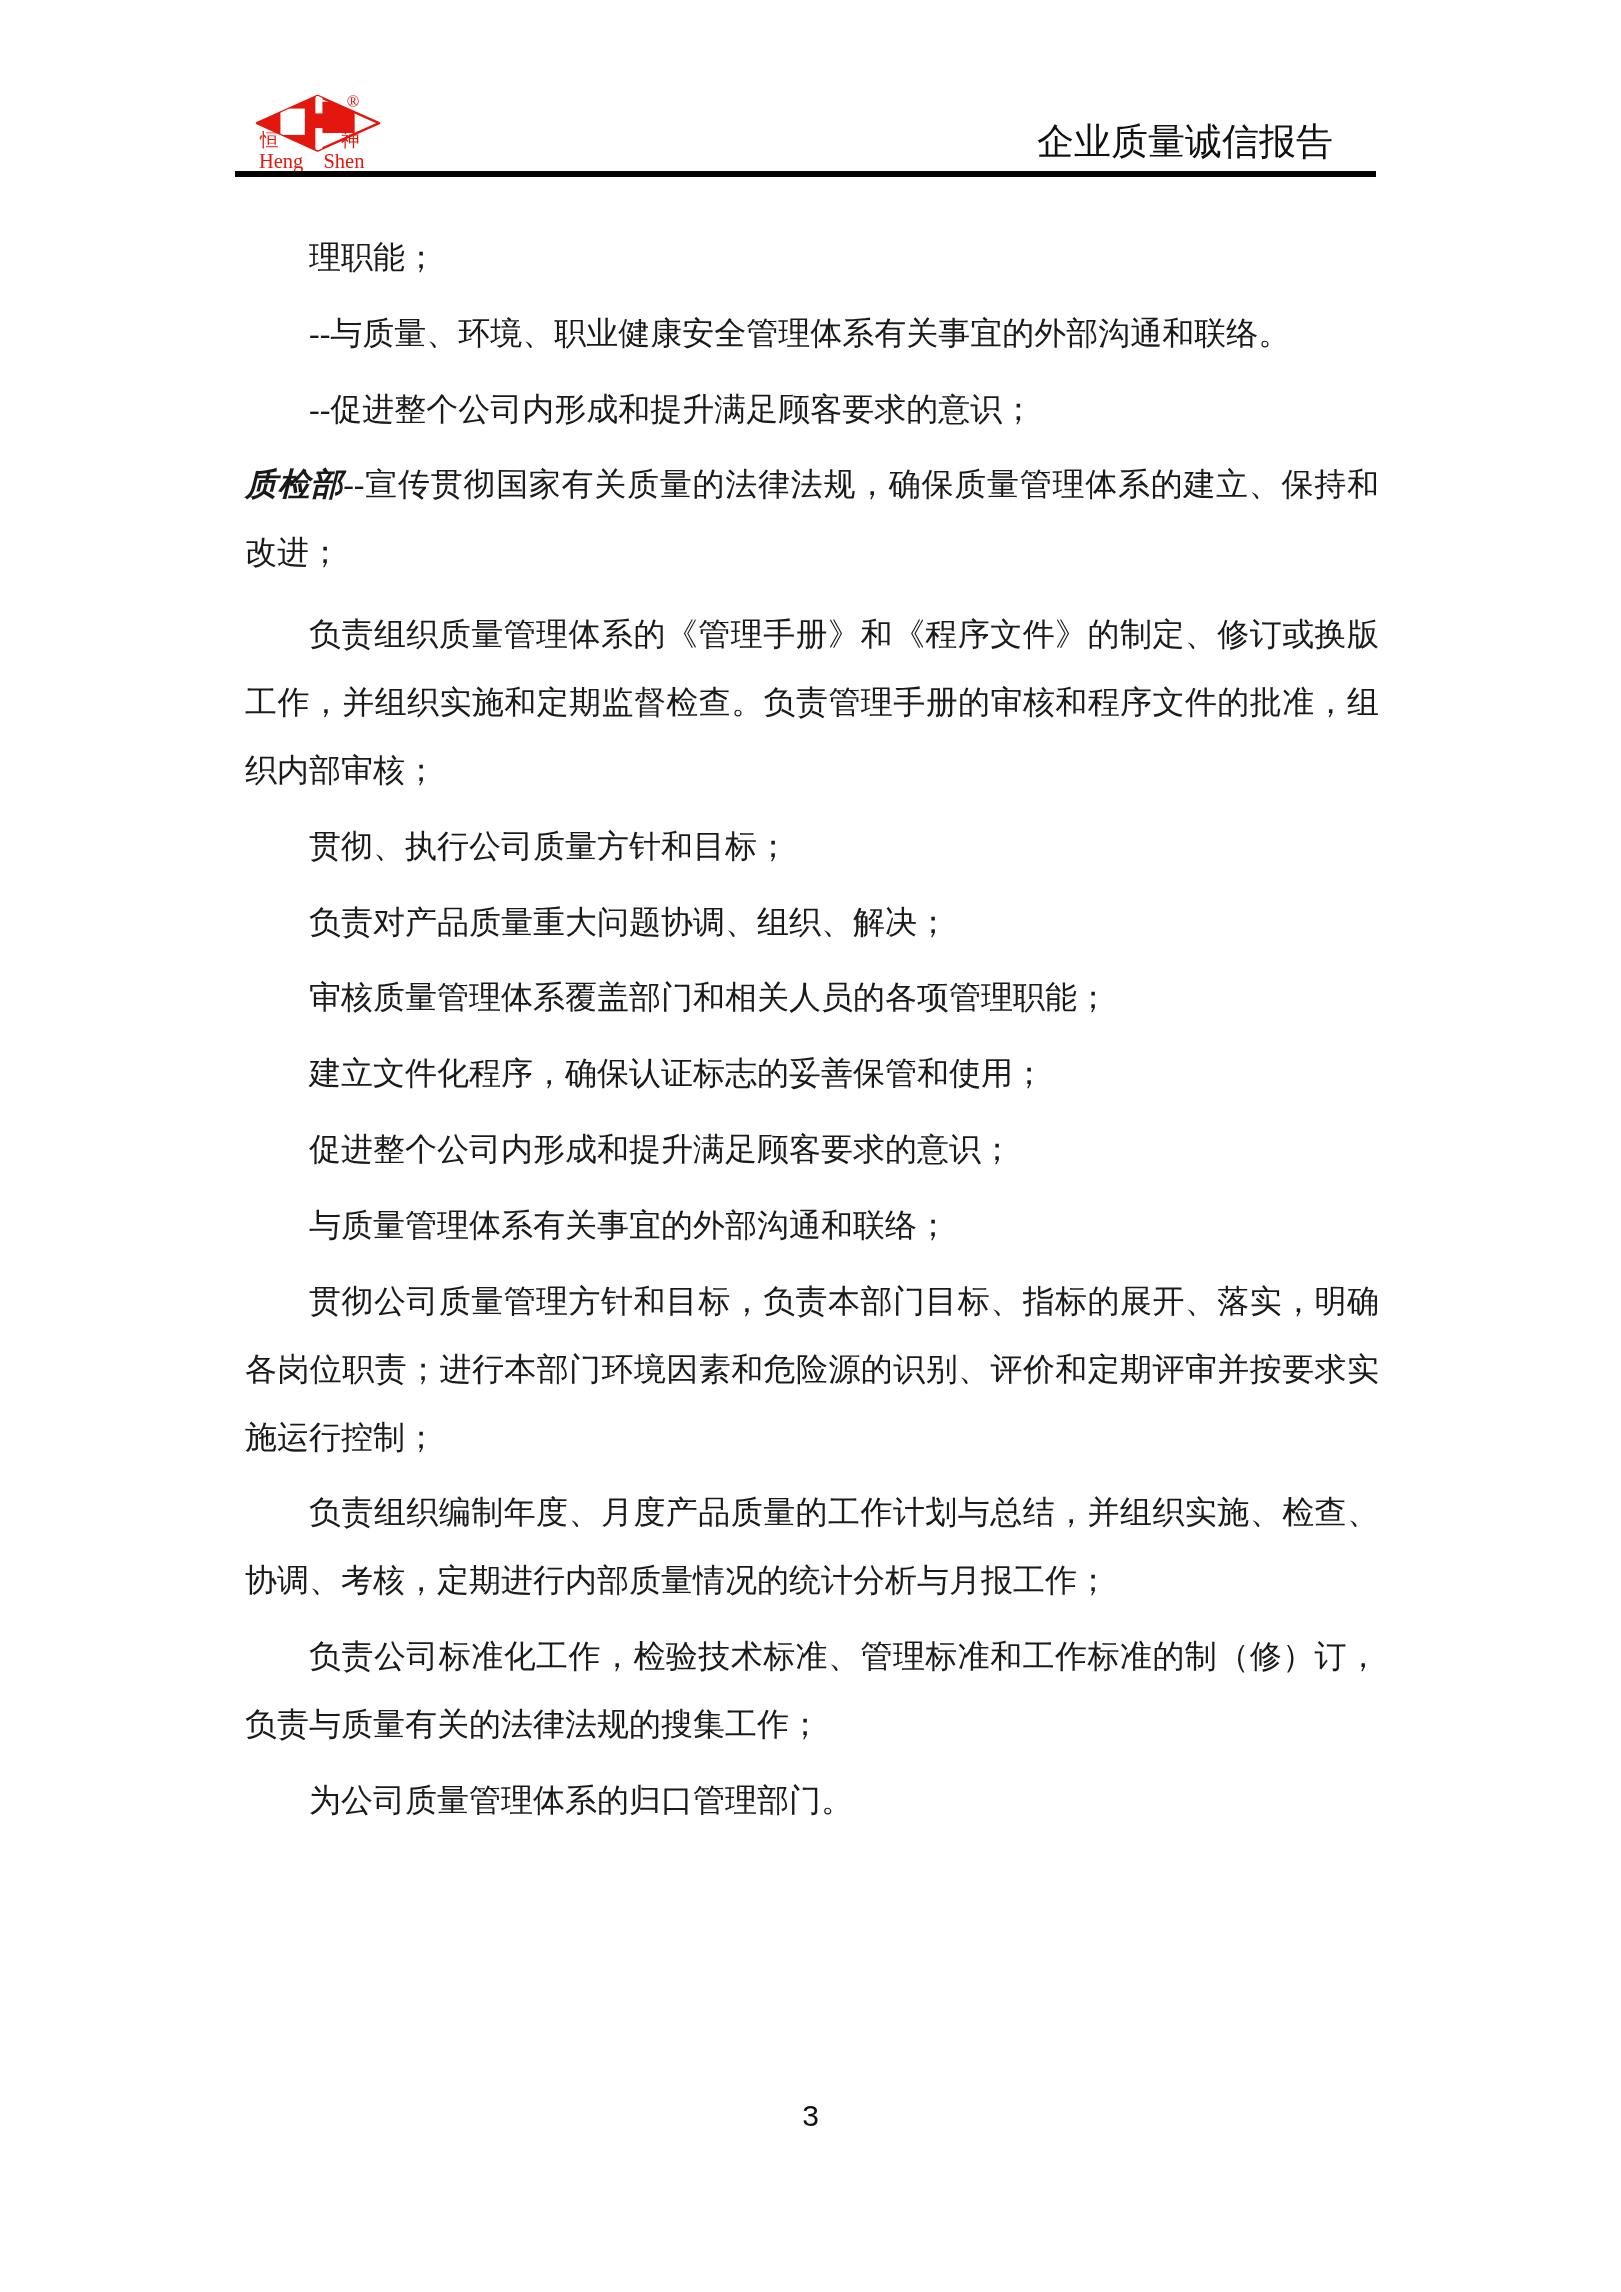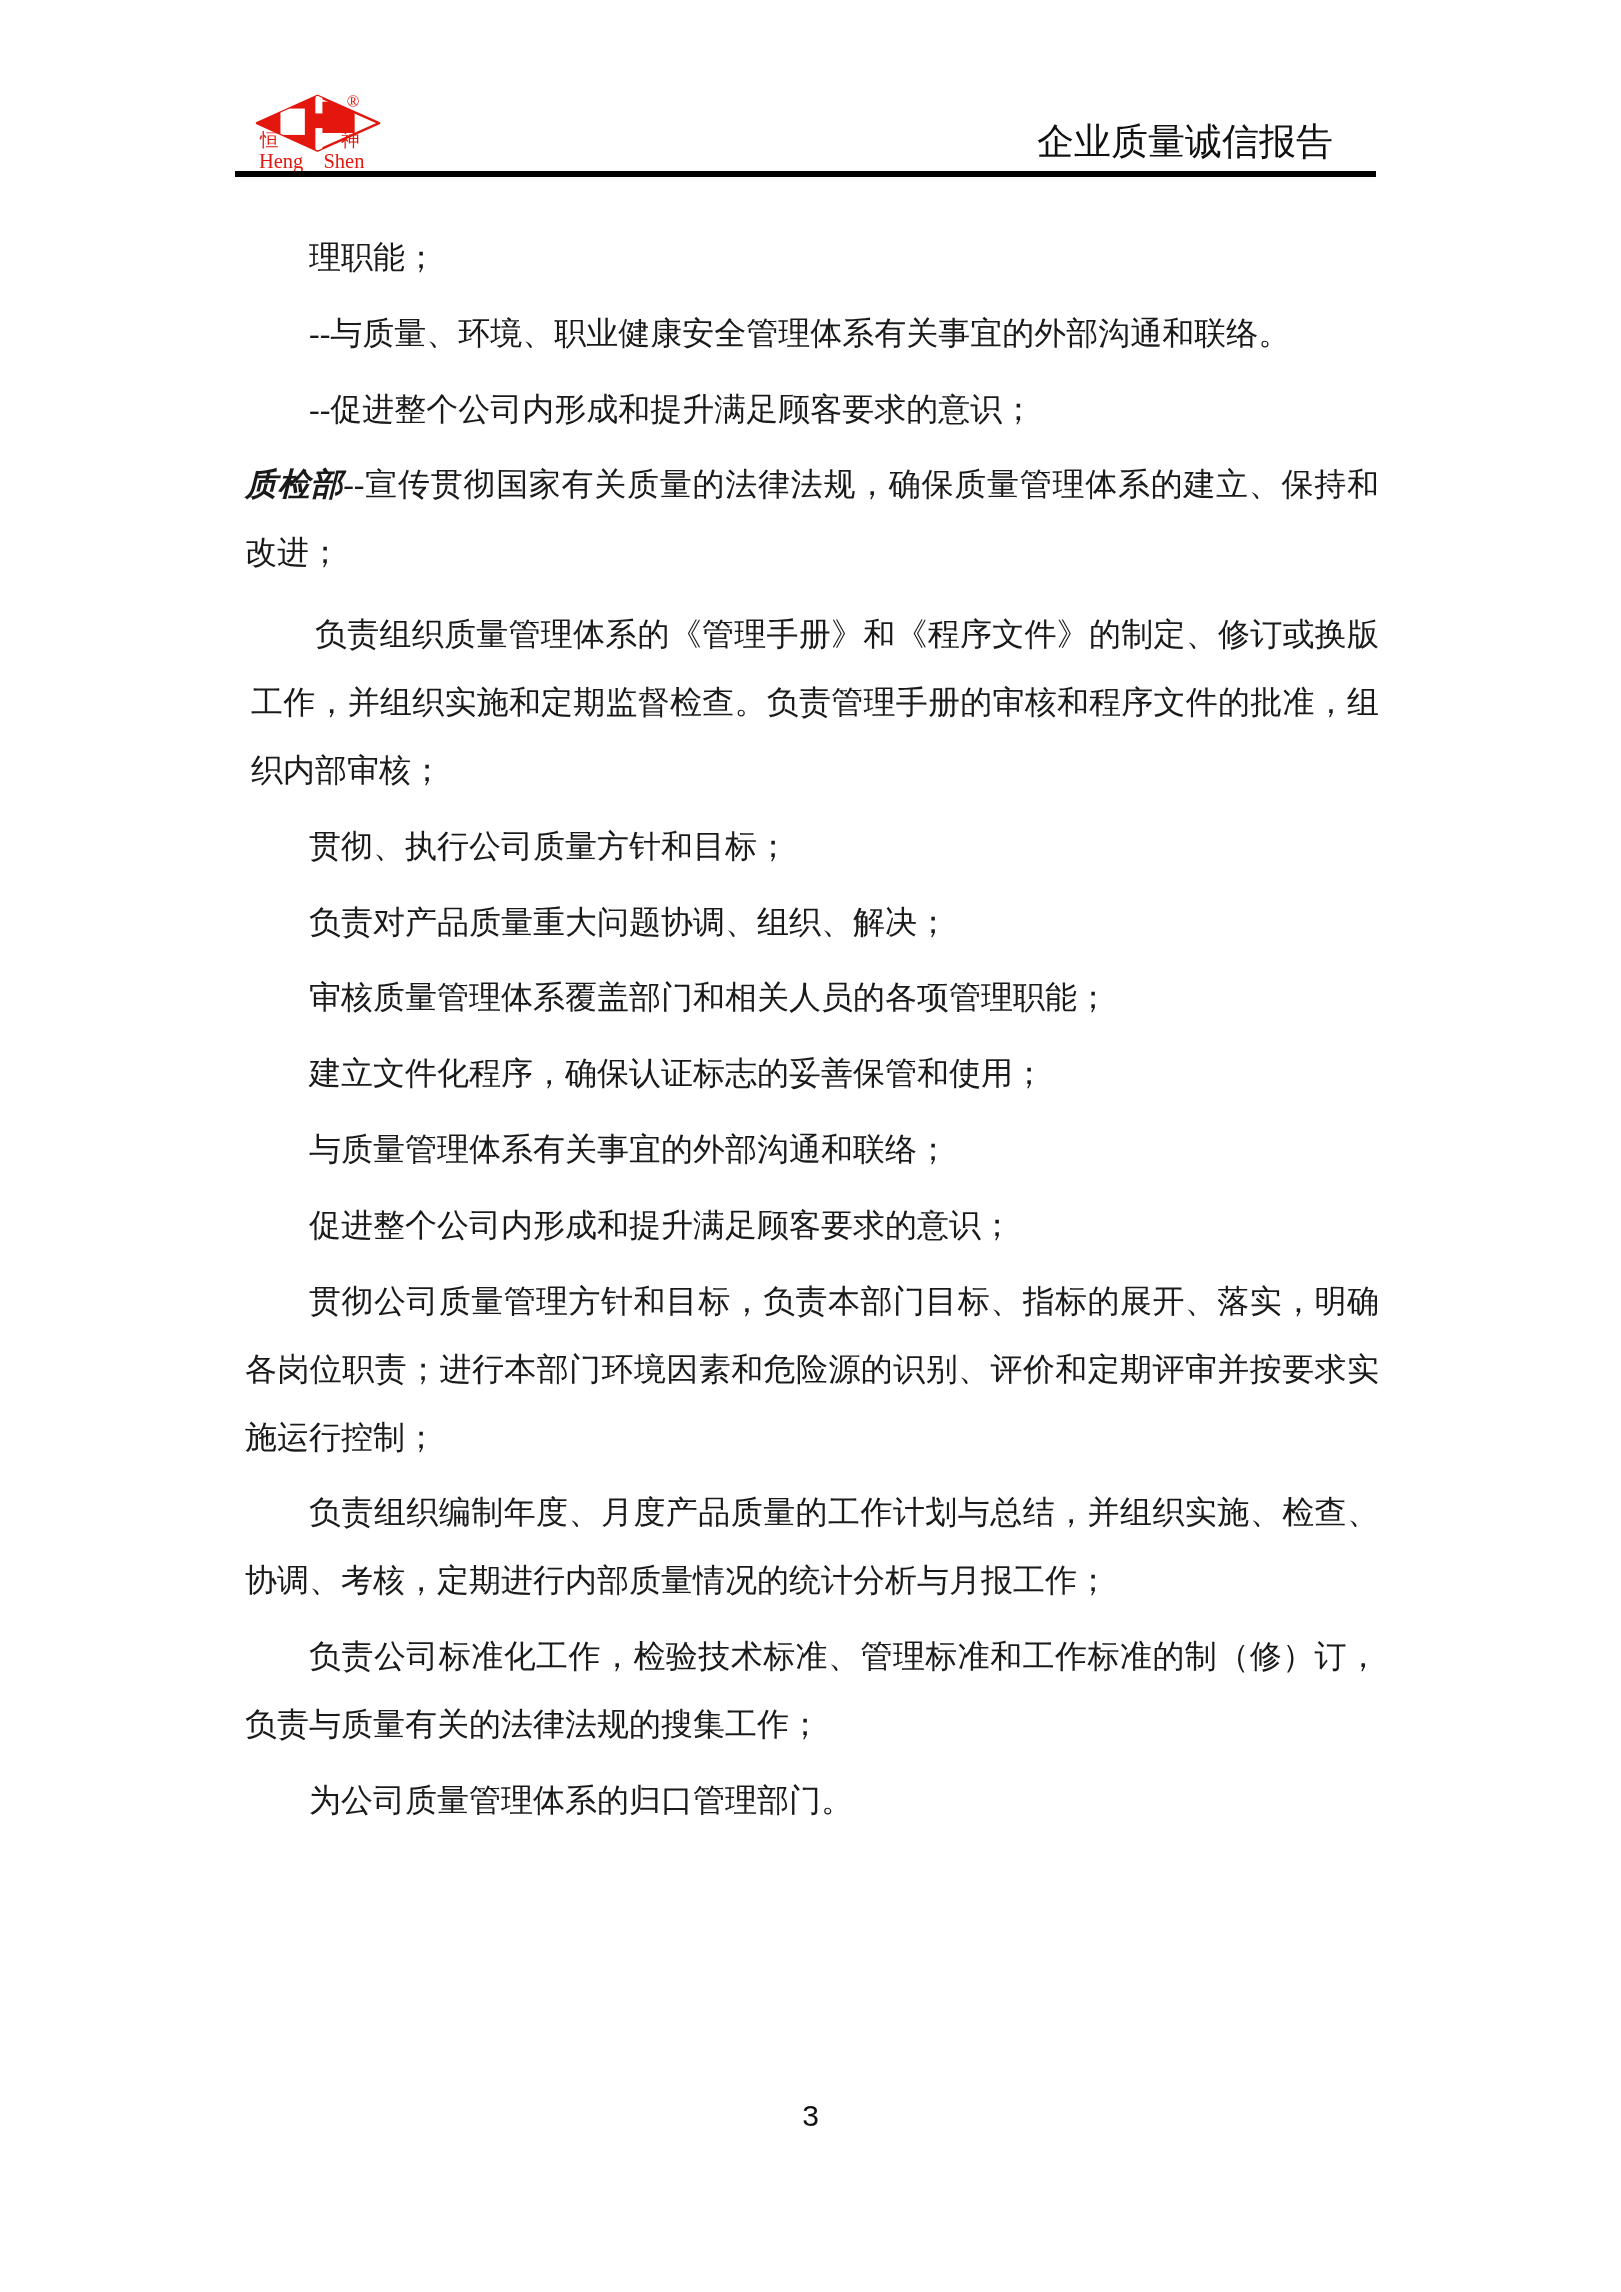--- a/index.html
+++ b/index.html
@@ -39,21 +39,21 @@
     position:absolute;left:245px;top:223px;width:1134px;
     font-size:32px;line-height:68px;
     text-align:justify;
   }
   .body-text p{
     margin:0 0 7.8px 0;
     padding:0;
   }
   .body-text p.indent{text-indent:2em;}
   .body-text p.noindent{text-indent:0;}
-  .body-text p.gap-top{margin-top:13.7px;margin-left:6px;}
+  .body-text p.gap-top{margin-top:13.7px;}
   .body-text b{font-weight:700;font-style:italic;}
   
   .footer{
     position:absolute;left:0;top:2099px;width:100%;
     text-align:center;
     font-size:30px;
     font-family:"Liberation Sans","DejaVu Sans",sans-serif;
     color:#111111;
   }
 </style>
@@ -96,22 +96,22 @@
   <div class="body-text">
       <p class="indent">理职能；</p>
       <p class="indent">--与质量、环境、职业健康安全管理体系有关事宜的外部沟通和联络。</p>
       <p class="indent">--促进整个公司内形成和提升满足顾客要求的意识；</p>
       <p class="noindent"><b>质检部</b>--宣传贯彻国家有关质量的法律法规，确保质量管理体系的建立、保持和改进；</p>
       <p class="indent gap-top">负责组织质量管理体系的《管理手册》和《程序文件》的制定、修订或换版工作，并组织实施和定期监督检查。负责管理手册的审核和程序文件的批准，组织内部审核；</p>
       <p class="indent">贯彻、执行公司质量方针和目标；</p>
       <p class="indent">负责对产品质量重大问题协调、组织、解决；</p>
       <p class="indent">审核质量管理体系覆盖部门和相关人员的各项管理职能；</p>
       <p class="indent">建立文件化程序，确保认证标志的妥善保管和使用；</p>
+      <p class="indent">促进整个公司内形成和提升满足顾客要求的意识；</p>
       <p class="indent">与质量管理体系有关事宜的外部沟通和联络；</p>
-      <p class="indent">促进整个公司内形成和提升满足顾客要求的意识；</p>
       <p class="indent">贯彻公司质量管理方针和目标，负责本部门目标、指标的展开、落实，明确各岗位职责；进行本部门环境因素和危险源的识别、评价和定期评审并按要求实施运行控制；</p>
       <p class="indent">负责组织编制年度、月度产品质量的工作计划与总结，并组织实施、检查、协调、考核，定期进行内部质量情况的统计分析与月报工作；</p>
       <p class="indent">负责公司标准化工作，检验技术标准、管理标准和工作标准的制（修）订，负责与质量有关的法律法规的搜集工作；</p>
       <p class="indent">为公司质量管理体系的归口管理部门。</p>
     </div>
 
   <div class="footer">3</div>
 
 </div>
 

